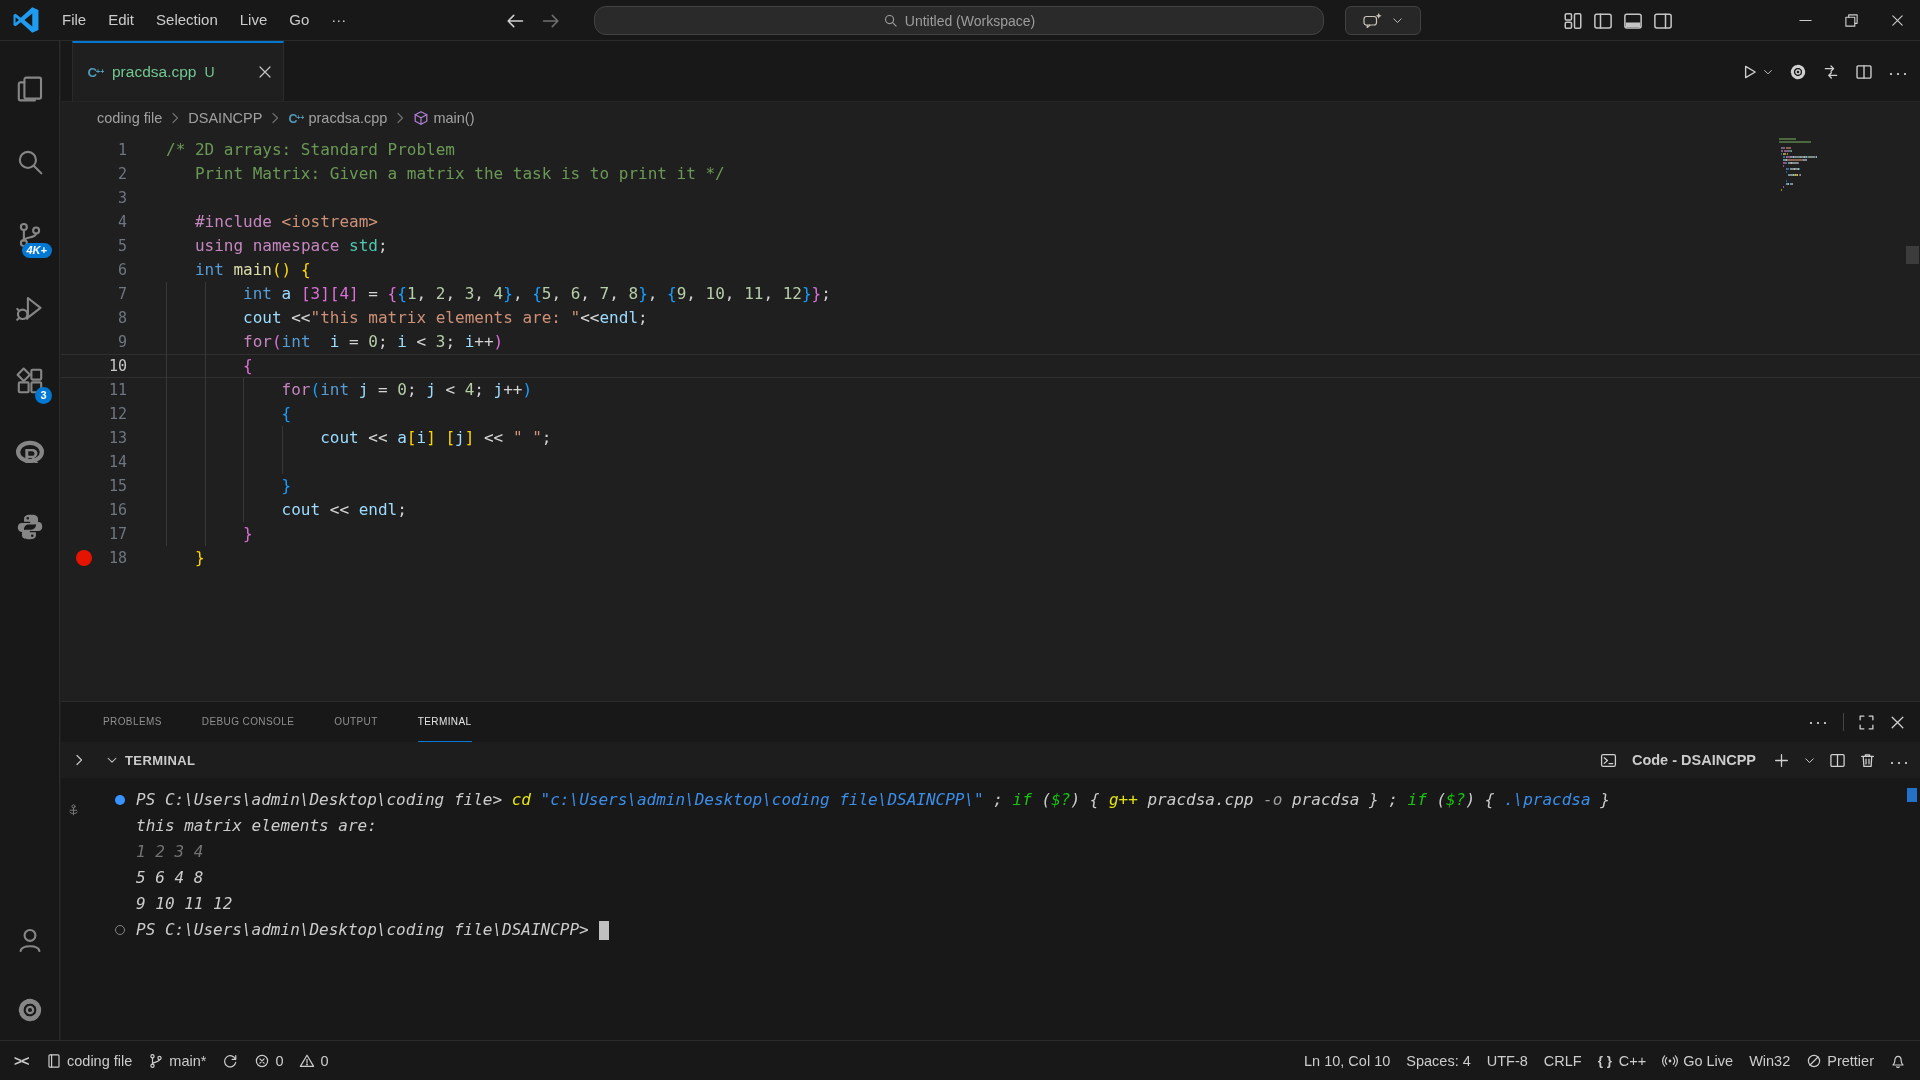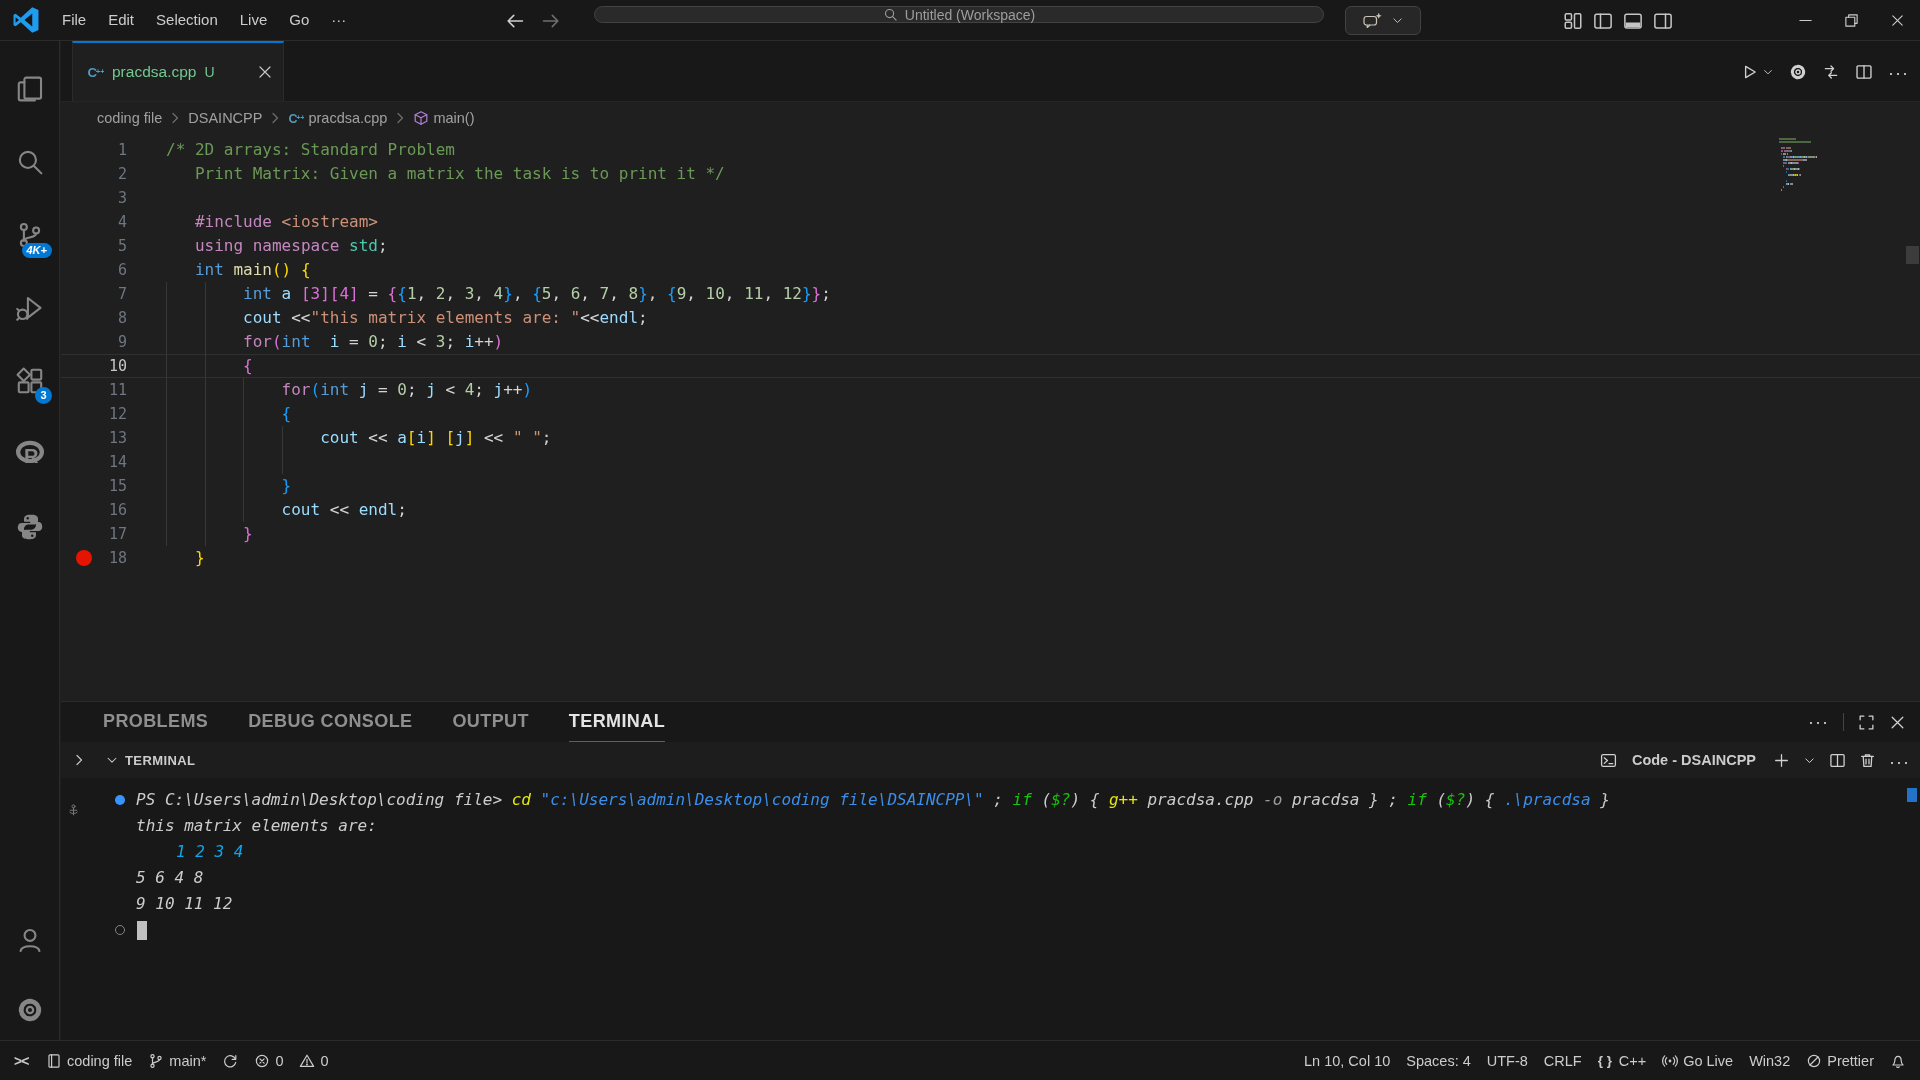--- a/index.html
+++ b/index.html
@@ -6,21 +6,21 @@
   html,body { width:1920px; height:1080px; overflow:hidden; background:#1f1f1f;
     font-family:"Liberation Sans", sans-serif; color:#cccccc; }
 
   
   .titlebar { position:absolute; top:0; left:0; right:0; height:41px; background:#181818;
     border-bottom:1px solid #2b2b2b; display:flex; align-items:center; z-index:30; }
   .vslogo { width:26px; height:26px; margin:0 12px 0 13px; display:flex; }
   .menu-item { padding:0 11px; font-size:15px; color:#cccccc; height:28px; line-height:28px; border-radius:5px; }
   .nav-arrows { position:absolute; left:505px; top:0; height:41px; display:flex; align-items:center; gap:16px; }
   .nav-arrows .icon { width:20px; height:20px; }
-  .cmd-center { position:absolute; left:594px; top:6px; width:730px; height:17px; background:#2a2a2a;
+  .cmd-center { position:absolute; left:594px; top:6px; width:730px; height:29px; background:#2a2a2a;
     border:1px solid #424242; border-radius:12px; display:flex; align-items:center; justify-content:center;
     gap:7px; color:#9d9d9d; font-size:14px; }
   .cmd-center .icon { width:15px; height:15px; }
   .copilot-btn { position:absolute; left:1345px; top:6px; width:76px; height:29px; background:#272727;
     border:1px solid #424242; border-radius:6px; display:flex; align-items:center; justify-content:center; gap:8px; color:#c9c3ba; }
   .copilot-btn .icon { width:20px; height:17px; }
   .copilot-btn .chev { width:13px; height:13px; color:#bdbdbd; }
   .layout-group { position:absolute; left:1563px; top:0; height:41px; display:flex; align-items:center; gap:10px; color:#c5c5c5; }
   .layout-group .icon { width:20px; height:20px; padding:0; }
   .win-controls { position:absolute; right:0; top:0; height:41px; display:flex; }
@@ -68,21 +68,21 @@
   .guide { position:absolute; width:1px; background:#373737; }
   .minimap { position:absolute; top:4px; right:68px; width:73px; }
   .mm-line { height:2px; margin-bottom:1px; display:flex; }
   .mm-line span { height:2px; opacity:.6; }
   .ovr-ruler { position:absolute; top:0; right:0; width:15px; bottom:0; }
   .ovr-cursor { position:absolute; right:1px; top:112px; width:13px; height:18px; background:rgba(255,255,255,.13); }
 
   
   .panel { height:339px; background:#181818; border-top:1px solid #2b2b2b; display:flex; flex-direction:column; position:relative; }
   .panel-tabs { height:40px; display:flex; align-items:stretch; padding-left:42px; gap:40px; position:relative; }
-  .panel-tab { display:flex; align-items:center; font-size:18px; letter-spacing:.4px; color:#8f8f8f; border-bottom:1.5px solid transparent;font-weight:bold; }
+  .panel-tab { display:flex; align-items:center; font-size:10px; letter-spacing:.4px; color:#8f8f8f; border-bottom:1.5px solid transparent; }
   .panel-tab.active { color:#e4e4e4; border-bottom-color:#0078d4; }
   .panel-actions { position:absolute; right:14px; top:0; height:40px; display:flex; align-items:center; gap:14px; color:#d0d0d0; }
   .panel-actions .icon { width:17px; height:17px; }
   .panel-actions .divider { width:1px; height:18px; background:#444; }
   .term-header { height:36px; background:#1d1d1d; display:flex; align-items:center; position:relative; }
   .term-caret { width:16px; height:16px; color:#c5c5c5; margin-left:10px; }
   .term-chev { width:14px; height:14px; color:#c5c5c5; margin-left:18px; }
   .term-title { font-size:13px; font-weight:bold; letter-spacing:.4px; color:#cccccc; margin-left:6px; }
   .term-right { position:absolute; right:14px; display:flex; align-items:center; gap:13px; color:#d0d0d0; }
   .term-right .icon { width:17px; height:17px; }
@@ -660,24 +660,24 @@
     <div class="term-body">
       <span class="icon term-anchor">
           <svg viewBox="0 0 16 16" fill="none" stroke="currentColor" stroke-width="1.2" stroke-linecap="round" stroke-linejoin="round">
             <circle cx="8" cy="3.6" r="1.9"></circle>
             <path d="M8 5.5V14M3.4 10.6C4 13 12 13 12.6 10.6M4 8.3h8"></path>
           </svg>
         </span>
       <div class="term-rows">
           <div class="term-row"><span class="deco filled"></span><span style="color: rgb(204, 204, 204);">PS C:\Users\admin\Desktop\coding file&gt; </span><span style="color: rgb(229, 229, 16);">cd </span><span style="color: rgb(59, 142, 234);">"c:\Users\admin\Desktop\coding file\DSAINCPP\"</span><span style="color: rgb(204, 204, 204);"> ; </span><span style="color: rgb(22, 198, 12);">if</span><span style="color: rgb(204, 204, 204);"> (</span><span style="color: rgb(22, 198, 12);">$?</span><span style="color: rgb(204, 204, 204);">) { </span><span style="color: rgb(229, 229, 16);">g++</span><span style="color: rgb(204, 204, 204);"> pracdsa.cpp </span><span style="color: rgb(157, 157, 157);">-o</span><span style="color: rgb(204, 204, 204);"> pracdsa } ; </span><span style="color: rgb(22, 198, 12);">if</span><span style="color: rgb(204, 204, 204);"> (</span><span style="color: rgb(22, 198, 12);">$?</span><span style="color: rgb(204, 204, 204);">) { </span><span style="color: rgb(59, 142, 234);">.\pracdsa</span><span style="color: rgb(204, 204, 204);"> }</span></div>
           <div class="term-row"><span style="color: rgb(204, 204, 204);">this matrix elements are:</span></div>
-          <div class="term-row"><span style="color: #0ea5e9; margin-left: 40px;">1 2 3 4</span></div>
+          <div class="term-row"><span style="color: #737373;">1 2 3 4</span></div>
           <div class="term-row"><span style="color: rgb(204, 204, 204);">5 6 4 8</span></div>
           <div class="term-row"><span style="color: rgb(204, 204, 204);">9 10 11 12</span></div>
-          <div class="term-row"><span class="deco outline"></span><span class="term-cursor"></span></div>
+          <div class="term-row"><span class="deco outline"></span><span style="color: rgb(204, 204, 204);">PS C:\Users\admin\Desktop\coding file\DSAINCPP&gt; </span><span class="term-cursor"></span></div>
         </div>
       <div class="term-scroll-mark"></div>
     </div>
   </div>
 </div>
 
 <div class="statusbar">
   <div class="sb-left" style="display:flex;align-items:center;">
       <div class="sb-item">
         <span class="icon" style="width: 16px; height: 16px;">

